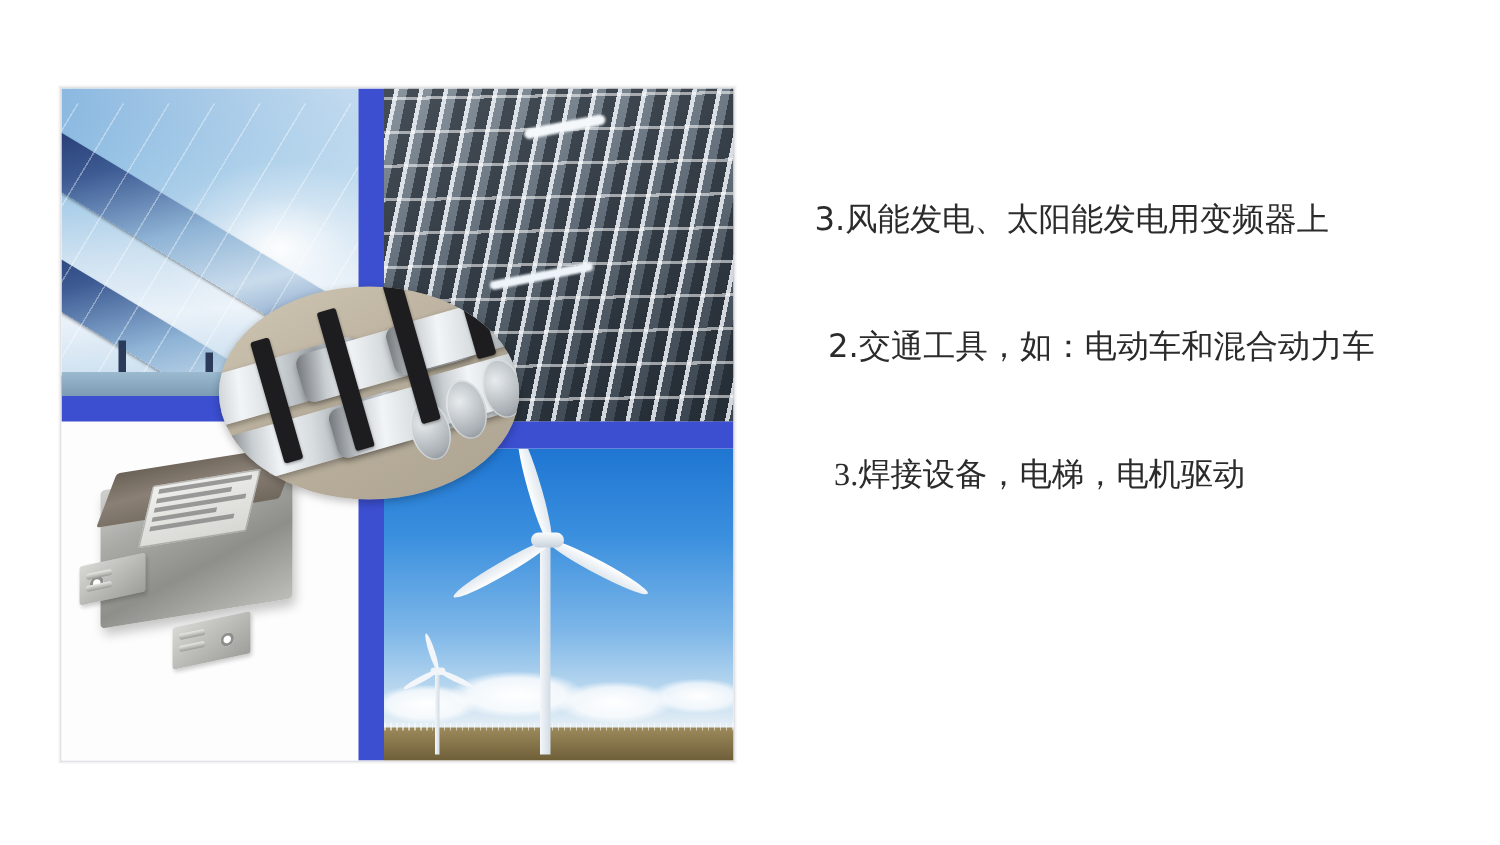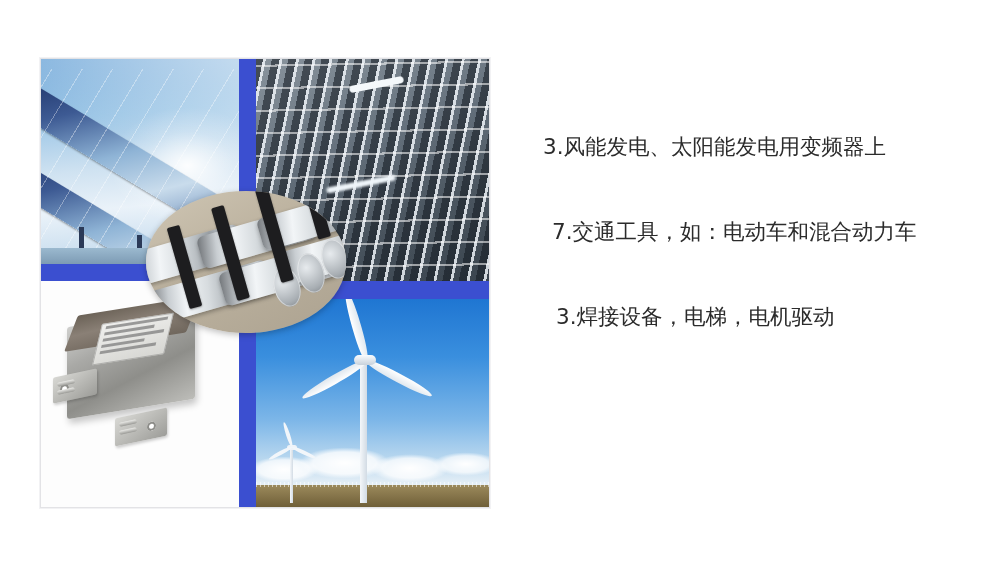--- a/index.html
+++ b/index.html
@@ -138,21 +138,21 @@
   .bullets{position:absolute;left:500px;top:96px;width:470px;}
   .bullet{
     color:#2b2b2b;
     font-size:21.5px;
     line-height:1.35;
     white-space:nowrap;
     font-family:"DejaVu Sans","Liberation Sans",sans-serif;
   }
   .b-one{margin-left:43px;margin-top:36px;}
   .b-two{margin-left:52px;margin-top:56px;}
-  .b-three{margin-left:56px;margin-top:56px;}
+  .b-three{margin-left:56px;margin-top:56px;font-family:Liberation Serif, serif;}
 </style>
 </head>
 <body>
 
 <div class="slide">
 
   <div class="collage">
 
     <div class="quad q-solar">
       <div class="panel p1"></div>
@@ -228,17 +228,17 @@
       <div class="strap" style="left:32px;top:34px;width:13px;height:84px;transform:rotate(-16deg);"></div>
       <div class="strap" style="left:78px;top:14px;width:13px;height:96px;transform:rotate(-16deg);"></div>
       <div class="strap" style="left:122px;top:-4px;width:13px;height:96px;transform:rotate(-16deg);"></div>
       <div class="strap" style="left:164px;top:-12px;width:13px;height:60px;transform:rotate(-16deg);"></div>
     </div>
 
   </div>
 
   <div class="bullets">
     <div class="bullet b-one">3.风能发电、太阳能发电用变频器上</div>
-    <div class="bullet b-two">7.交通工具，如：电动车和混合动力车</div>
+    <div class="bullet b-two">2.交通工具，如：电动车和混合动力车</div>
     <div class="bullet b-three">3.焊接设备，电梯，电机驱动</div>
   </div>
 
 </div>
 
 </body></html>

